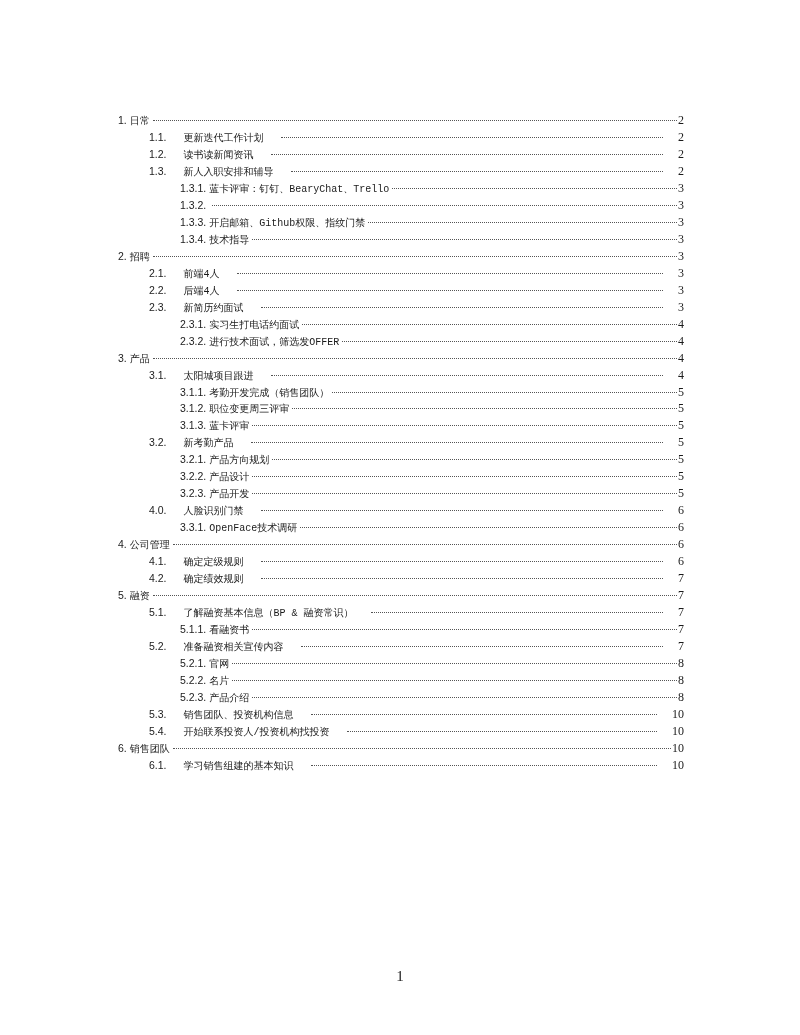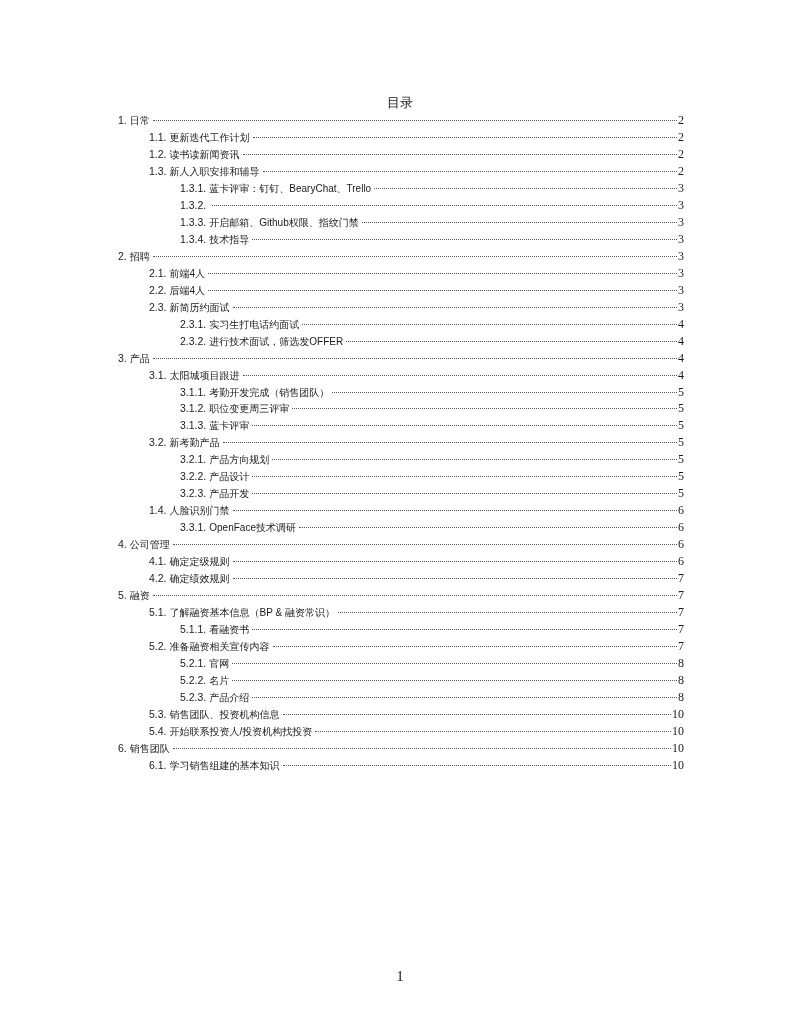--- a/index.html
+++ b/index.html
@@ -5,35 +5,34 @@
   html, body { margin: 0; padding: 0; background: #ffffff; }
   body { width: 800px; height: 1035px; position: relative; overflow: hidden;
          font-family: "DejaVu Sans", "Liberation Sans", sans-serif; color: #1a1a1a; }
   .page { position: absolute; left: 0; top: 0; width: 800px; height: 1035px; background: #fff; }
   .toc-title { position: absolute; top: 94px; left: 0; width: 800px; text-align: center;
                font-size: 13px; line-height: 18px; color: #222; }
   .toc { position: absolute; top: 112px; left: 118px; width: 566px; }
   .toc-row { position: relative; height: 16.97px; line-height: 16.97px; font-size: 10.5px;
              display: flex; align-items: baseline; white-space: nowrap; }
   .toc-row.l1 { padding-left: 0; }
-  .toc-row.l2 { padding-left: 31px; }
+  .toc-row.l2 { padding-left: 31px; gap: 14px; }
   .toc-row.l3 { padding-left: 62px; justify-content: space-between; }
   .toc-num { font-family: "Liberation Sans", sans-serif; margin-right: 3px; }
-  .toc-text { font-family: Liberation Sans, sans-serif; font-size: 10px; }
+  .toc-text { font-family: Liberation Mono, monospace; font-size: 10px; }
   .toc-leader { flex: 1 1 auto; margin: 0 1px 0 3px; border-bottom: 1px dotted #555;
                 height: 0; position: relative; top: -3px; }
   .toc-page { font-family: "Liberation Serif", serif; font-size: 12px; text-align: right; min-width: 6px; }
   .page-number { position: absolute; top: 968px; left: 0; width: 800px; text-align: center;
                  font-family: "Liberation Serif", serif; font-size: 15px; color: #222; }
 </style>
 </head>
 <body>
 
 <div class="page">
-  <div class="toc-title">目录</div>
   <div class="toc" id="toc">
       <div class="toc-row l1">
         <span class="toc-num">1.</span>
         <span class="toc-text">日常</span>
         <span class="toc-leader"></span>
         <span class="toc-page">2</span>
       </div>
       <div class="toc-row l2">
         <span class="toc-num">1.1.</span>
         <span class="toc-text">更新迭代工作计划</span>
@@ -159,21 +158,21 @@
         <span class="toc-leader"></span>
         <span class="toc-page">5</span>
       </div>
       <div class="toc-row l3">
         <span class="toc-num">3.2.3.</span>
         <span class="toc-text">产品开发</span>
         <span class="toc-leader"></span>
         <span class="toc-page">5</span>
       </div>
       <div class="toc-row l2">
-        <span class="toc-num">1.4.</span>
+        <span class="toc-num">4.0.</span>
         <span class="toc-text">人脸识别门禁</span>
         <span class="toc-leader"></span>
         <span class="toc-page">6</span>
       </div>
       <div class="toc-row l3">
         <span class="toc-num">3.3.1.</span>
         <span class="toc-text">OpenFace技术调研</span>
         <span class="toc-leader"></span>
         <span class="toc-page">6</span>
       </div>

